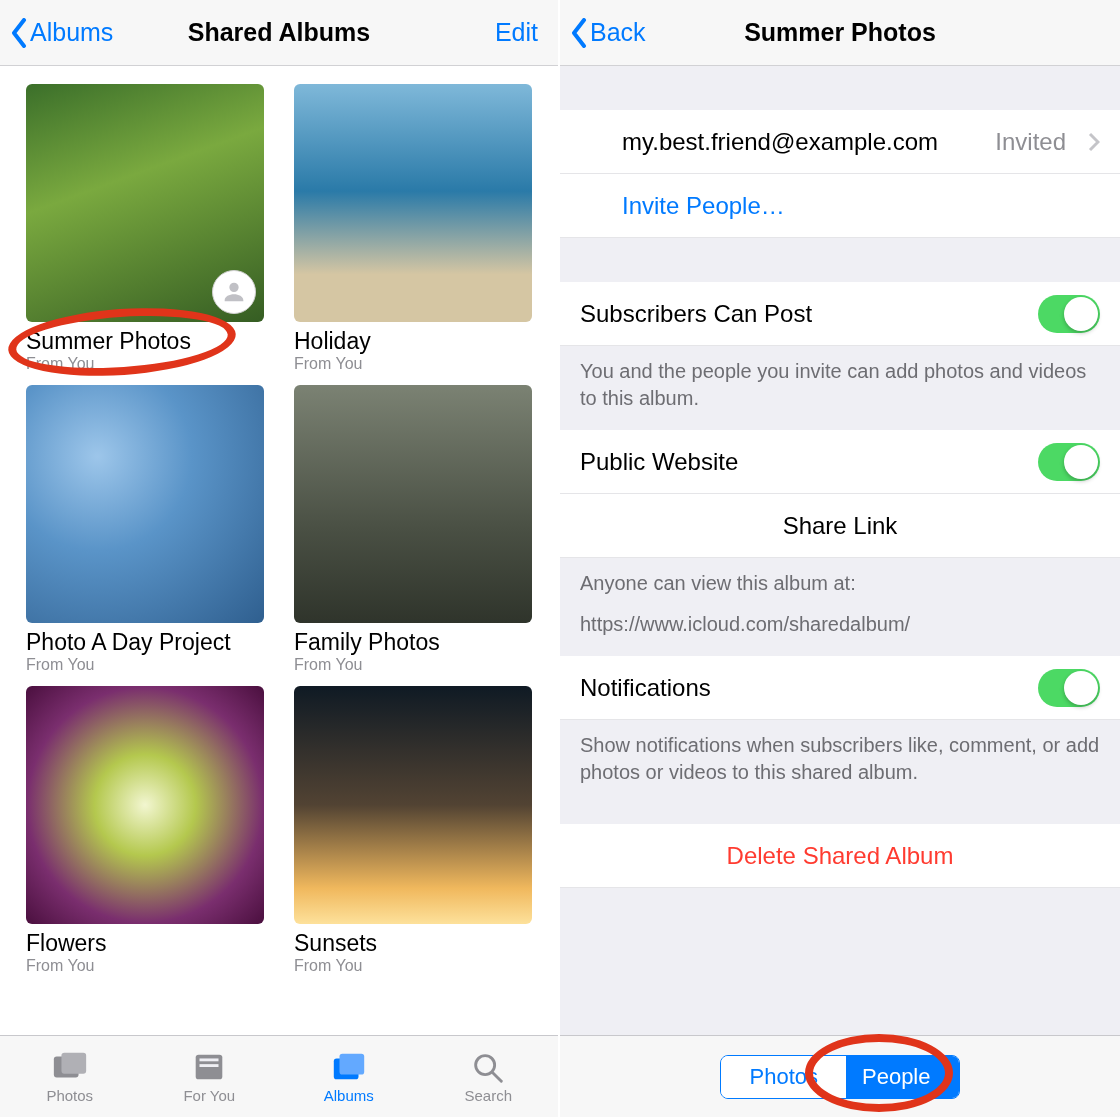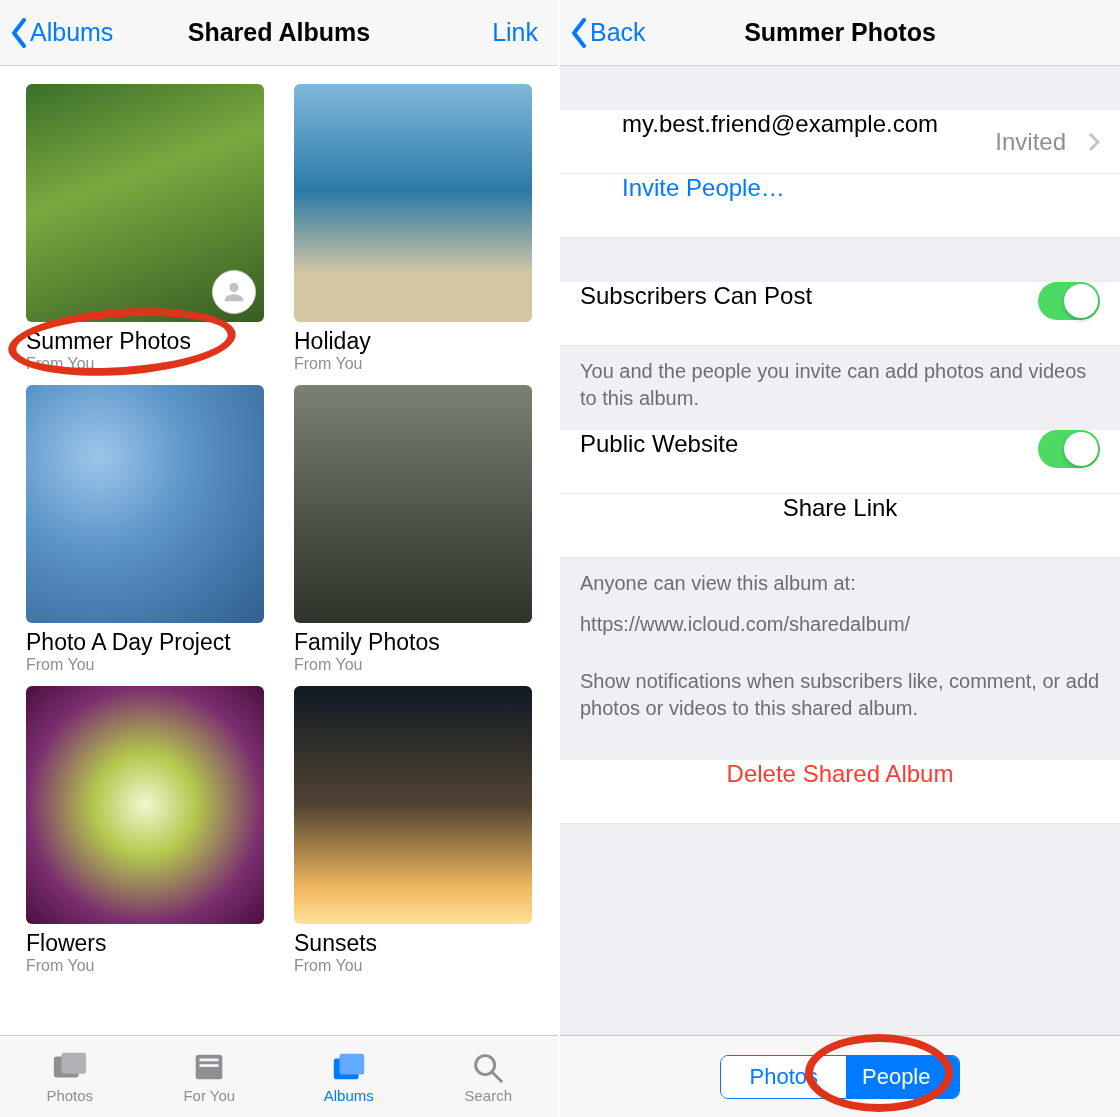--- a/index.html
+++ b/index.html
@@ -131,20 +131,21 @@
     display: flex;
     flex-direction: column;
   }
   .group-gap  { height: 44px; }
   .group-gap-sm { height: 20px; }
   .cell {
     background: #fff;
     min-height: 64px;
     padding: 0 20px;
     display: flex;
+    align-items: center;
     font-size: 24px;
     color: #000;
     border-bottom: 1px solid #e5e5e8;
     position: relative;
   }
   .cell:last-child { border-bottom: 0; }
   .cell.inset { padding-left: 62px; }
   .cell .right-detail { margin-left: auto; color: #8e8e93; font-size: 24px; display: flex; align-items: center; gap: 22px; }
   .cell .chevron { width: 12px; height: 20px; }
   .cell .chevron path { stroke: #c4c4c8; stroke-width: 3; fill: none; }
@@ -215,21 +216,21 @@
 <div class="phone phone-left">
 
   <div class="navbar">
     <div class="nav-back">
       <svg viewBox="0 0 18 30">
           <path d="M14 2 L4 15 L14 28" stroke="#007aff" stroke-width="4" fill="none" stroke-linecap="round" stroke-linejoin="round"></path>
         </svg>
       <span>Albums</span>
     </div>
     <div class="nav-title">Shared Albums</div>
-    <div class="nav-edit">Link</div>
+    <div class="nav-edit">Edit</div>
   </div>
 
   <div class="album-scroll">
     <div class="album-grid">
 
       <div class="album-card" style="position:relative;">
         <div class="thumb t0">
           <div class="avatar-badge">
             <svg viewBox="0 0 24 24">
                 <path d="M12 12a4 4 0 1 0 0-8 4 4 0 0 0 0 8zm0 2c-4 0-8 2-8 5v1h16v-1c0-3-4-5-8-5z"></path>
@@ -350,20 +351,24 @@
     </div>
     <div class="cell center">
       <span>Share Link</span>
     </div>
     <div class="footer-note">
       <div>Anyone can view this album at:</div>
       <div style="height:14px"></div>
       <div>https://www.icloud.com/sharedalbum/</div>
     </div>
 
+    <div class="cell">
+      <span>Notifications</span>
+      <div class="switch"></div>
+    </div>
     <div class="footer-note">Show notifications when subscribers like, comment, or add photos or videos to this shared album.</div>
 
     <div class="group-gap-sm"></div>
 
     <div class="cell danger">
       <span>Delete Shared Album</span>
     </div>
 
     <div class="fill"></div>
   </div>

